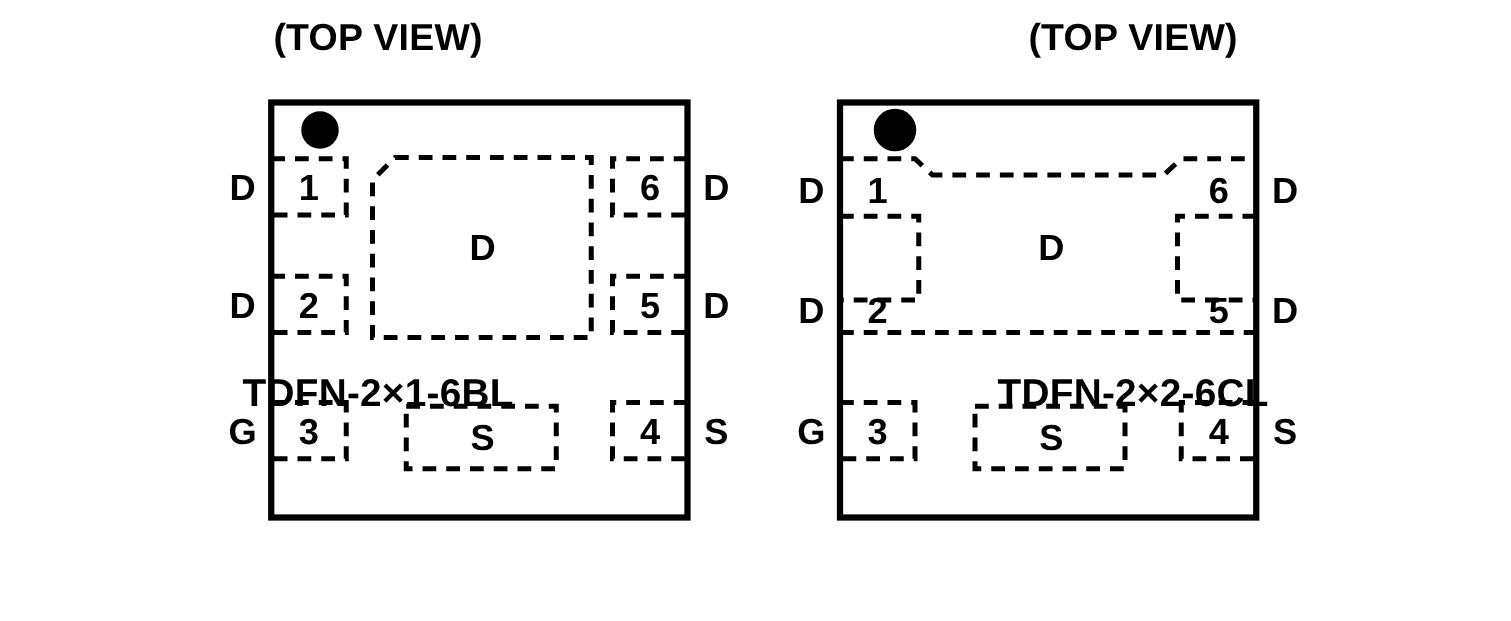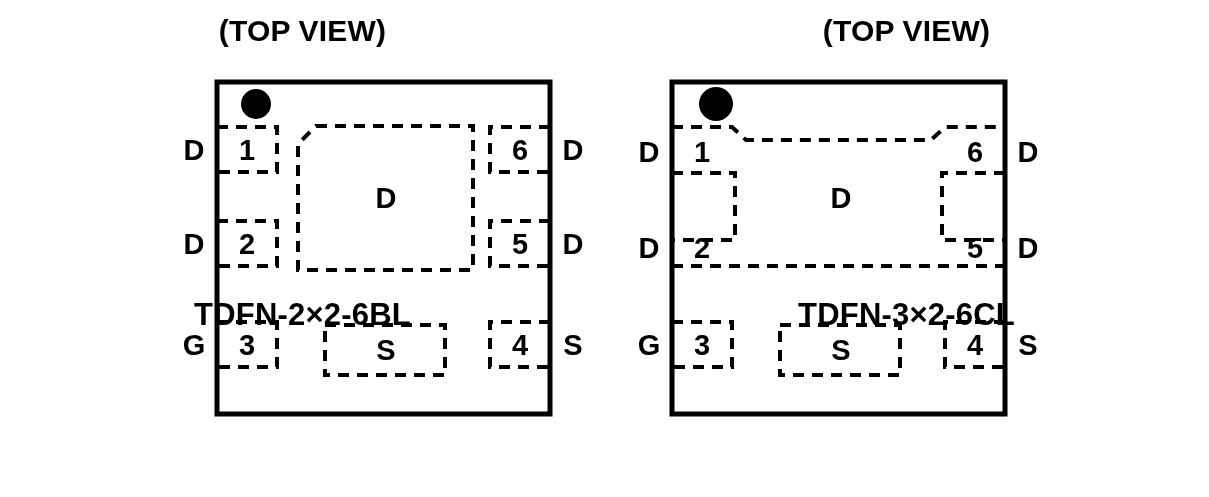--- a/index.html
+++ b/index.html
@@ -108,21 +108,21 @@
 
       <text class="t-side" x="194" y="100" text-anchor="middle">D</text>
       <text class="t-side" x="194" y="194" text-anchor="middle">D</text>
       <text class="t-side" x="194" y="295" text-anchor="middle">G</text>
 
       <text class="t-side" x="573" y="100" text-anchor="middle">D</text>
       <text class="t-side" x="573" y="194" text-anchor="middle">D</text>
       <text class="t-side" x="573" y="295" text-anchor="middle">S</text>
     </svg>
 
-    <div class="fig-caption">TDFN-2×2-6BL</div>
+    <div class="fig-caption">TDFN-2×1-6BL</div>
   </div>
 
   <div class="pkg-figure" id="figure-right">
 
     <div class="fig-title">(TOP VIEW)</div>
 
     <svg class="pkg-canvas" viewBox="0 0 605 375">
 
       <rect x="68" y="22" width="333" height="332" fill="none" stroke="#000000" stroke-width="5"></rect>
 
@@ -153,16 +153,16 @@
 
       <text class="t-side" x="45" y="102" text-anchor="middle">D</text>
       <text class="t-side" x="45" y="198" text-anchor="middle">D</text>
       <text class="t-side" x="45" y="295" text-anchor="middle">G</text>
 
       <text class="t-side" x="424" y="102" text-anchor="middle">D</text>
       <text class="t-side" x="424" y="198" text-anchor="middle">D</text>
       <text class="t-side" x="424" y="295" text-anchor="middle">S</text>
     </svg>
 
-    <div class="fig-caption">TDFN-3×2-6CL</div>
+    <div class="fig-caption">TDFN-2×2-6CL</div>
   </div>
 
 </div>
 
 </body></html>

